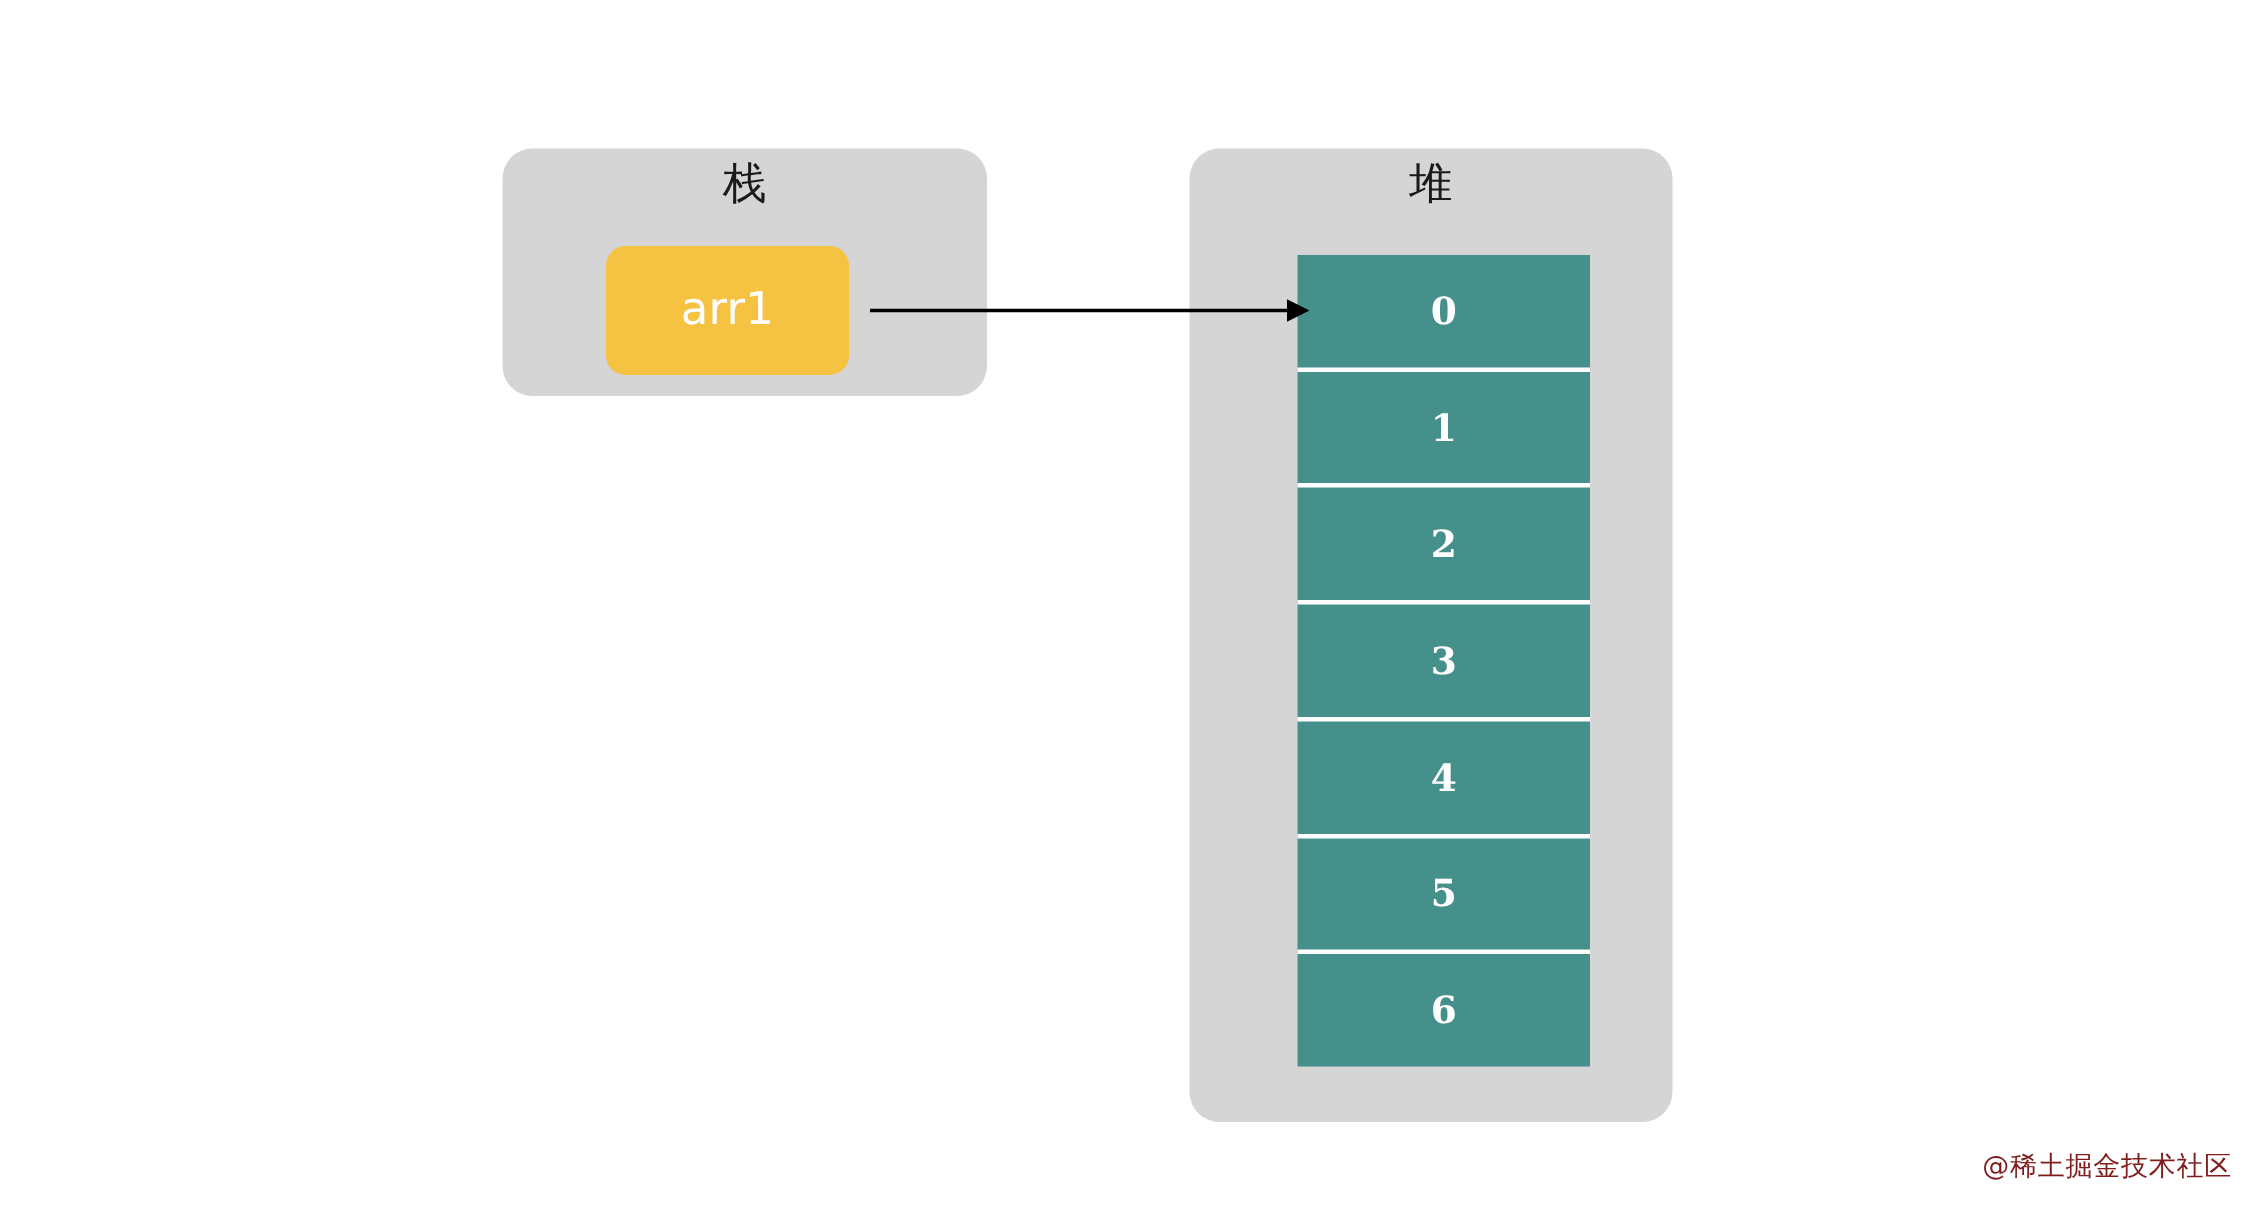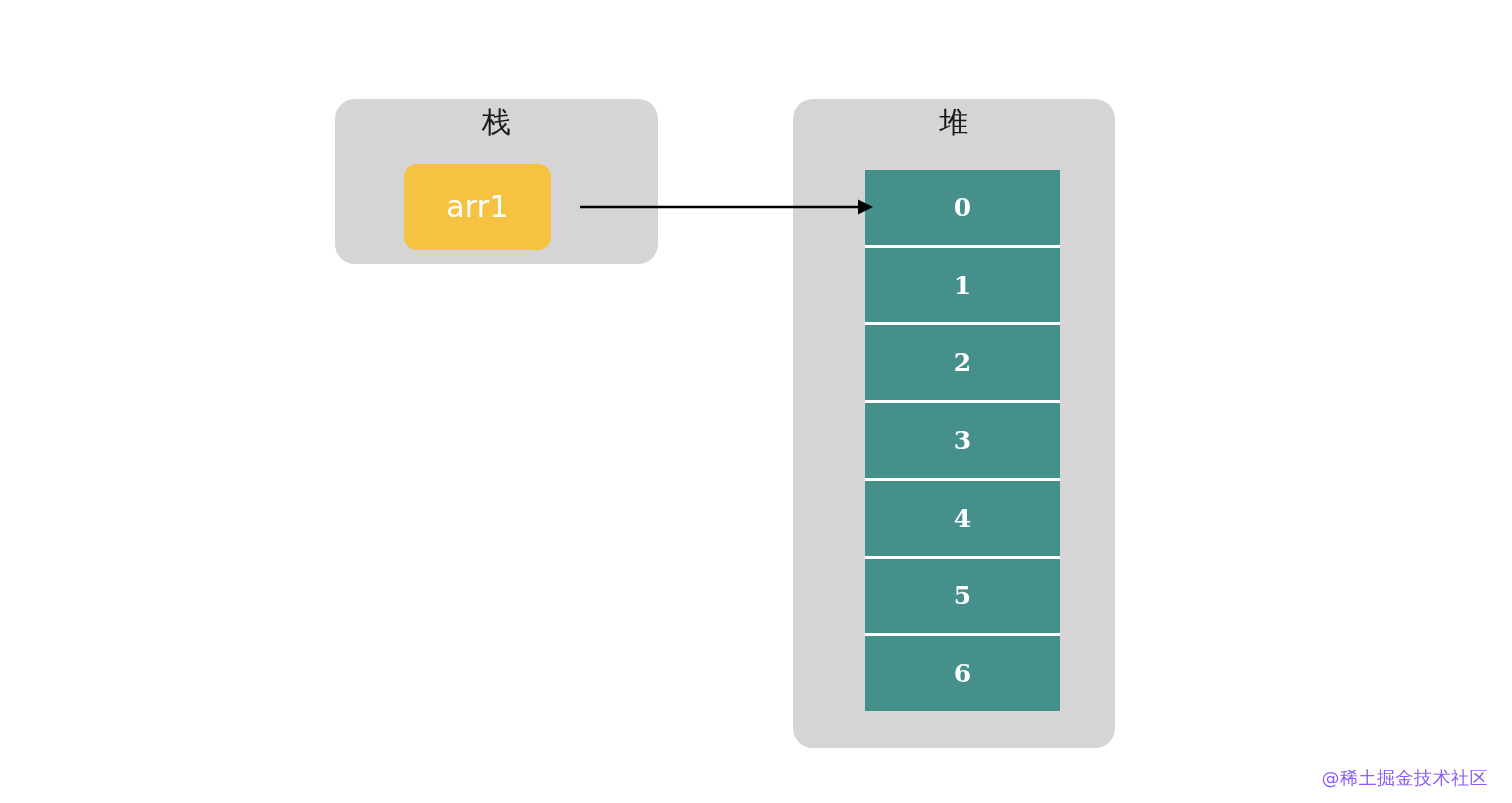--- a/index.html
+++ b/index.html
@@ -51,21 +51,21 @@
     width: 323px;
     height: 165px;
   }
   #stack-region .region-title { top: 9px; }
 
   
   #var-box {
     position: absolute;
     left: 404px;
     top: 164px;
-    width: 147px;
+    width: 162px;
     height: 86px;
     background: #f6c242;
     border-radius: 13px;
     display: flex;
     align-items: center;
     justify-content: center;
   }
   #var-box .var-label {
     color: #ffffff;
     font-family: "DejaVu Sans", "Liberation Sans", sans-serif;
@@ -121,21 +121,21 @@
     width: 292px;
     height: 42px;
     overflow: visible;
   }
 
   
   #watermark {
     position: absolute;
     right: 24px;
     bottom: 16px;
-    color: #8b5cf6;
+    color: #7f1d1d;
     font-family: "DejaVu Sans", "Liberation Sans", sans-serif;
     font-size: 18px;
     line-height: 1;
     letter-spacing: 0.5px;
     white-space: nowrap;
   }
 </style>
 </head>
 <body>
 

